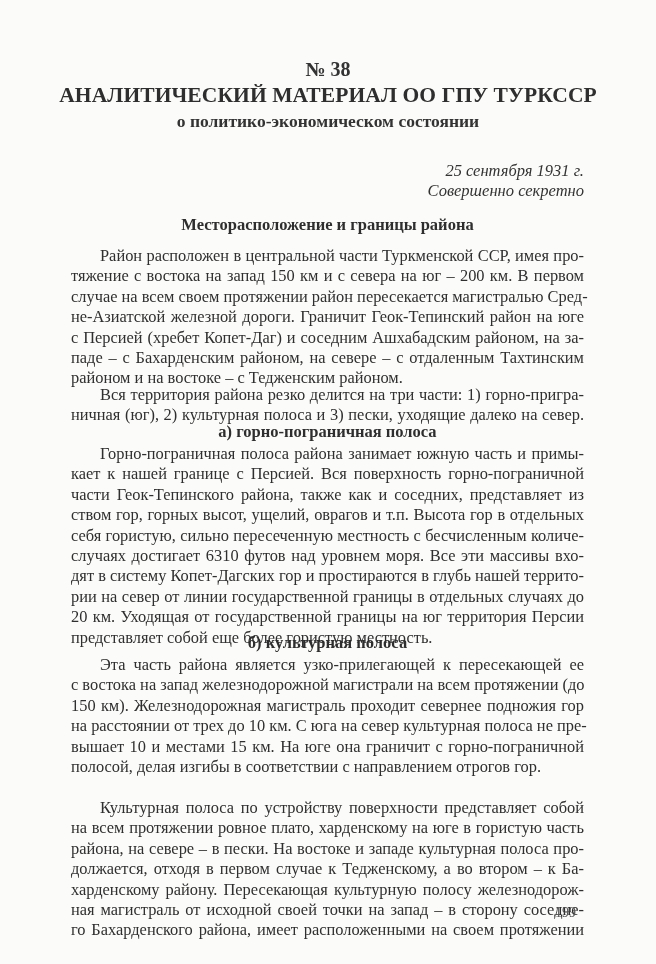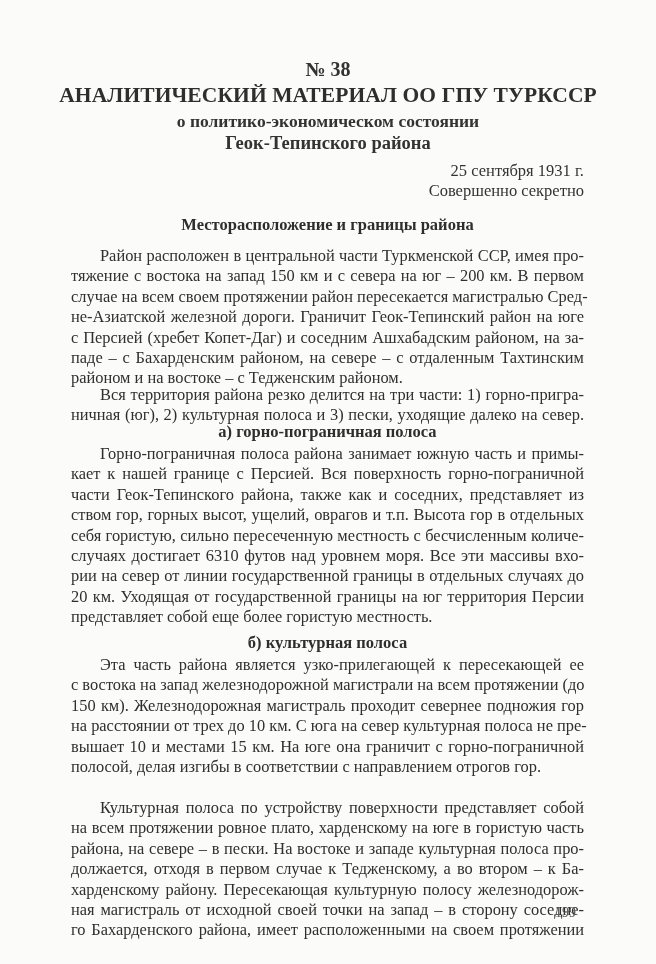--- a/index.html
+++ b/index.html
@@ -9,21 +9,21 @@
     position: relative; overflow: hidden;
     font-family: "Liberation Serif", "DejaVu Serif", serif;
     color: #2a2a2a;
   }
   .page { position: absolute; left: 0; top: 0; width: 656px; height: 698px; }
   .center { position: absolute; left: 0; width: 656px; text-align: center; white-space: nowrap; }
   .num { top: 58px; font-size: 20px; font-weight: bold; color: #333; }
   .title { top: 83px; font-size: 21.5px; font-weight: bold; color: #2e2e2e; letter-spacing: 0.1px; }
   .sub1 { top: 111px; font-size: 17.5px; font-weight: bold; color: #333; }
   .sub2 { top: 133px; font-size: 18.5px; font-weight: bold; color: #333; }
-  .right { position: absolute; right: 72px; text-align: right; font-size: 16.5px; white-space: nowrap; color: #333; }
+  .right { position: absolute; right: 72px; text-align: right; font-size: 16.5px; white-space: nowrap; color: #333; font-style: italic; }
   .date { top: 161px; }
   .secret { top: 181px; margin-left: 36px; }
   .heading { position: absolute; left: 71px; width: 513px; text-align: center; font-weight: bold; font-size: 16.5px; color: #2e2e2e; white-space: nowrap; }
   .h-main { top: 215px; }
   .h-a { top: 422px; }
   .h-b { top: 633px; }
   .body-block { position: absolute; left: 71px; width: 513px; }
   .line {
     display: block; height: 20.4px; line-height: 20.4px;
     font-size: 16.4px; white-space: nowrap;
@@ -39,21 +39,20 @@
   .p5 { top: 757px; margin-top: 41px; }
   .pagenum { position: absolute; top: 905px; left: 555px; font-size: 14px; color: #555; }
 </style>
 </head>
 <body>
 
 <div class="page">
   <div class="center num">№ 38</div>
   <div class="center title">АНАЛИТИЧЕСКИЙ МАТЕРИАЛ ОО ГПУ ТУРКССР</div>
   <div class="center sub1">о политико-экономическом состоянии</div>
-  <div class="center sub2">Геок-Тепинского района</div>
 
   <div class="right date">25 сентября 1931 г.</div>
   <div class="right secret">Совершенно секретно</div>
 
   <div class="heading h-main">Месторасположение и границы района</div>
 
   <div class="body-block p1">
     <span class="line indent">Район расположен в центральной части Туркменской ССР, имея про-</span>
     <span class="line">тяжение с востока на запад 150 км и с севера на юг – 200 км. В первом</span>
     <span class="line">случае на всем своем протяжении район пересекается магистралью Сред-</span>
@@ -70,20 +69,21 @@
 
   <div class="heading h-a">а) горно-пограничная полоса</div>
 
   <div class="body-block p3">
     <span class="line indent">Горно-пограничная полоса района занимает южную часть и примы-</span>
     <span class="line">кает к нашей границе с Персией. Вся поверхность горно-пограничной</span>
     <span class="line">части Геок-Тепинского района, также как и соседних, представляет из</span>
     <span class="line">ством гор, горных высот, ущелий, оврагов и т.п. Высота гор в отдельных</span>
     <span class="line">себя гористую, сильно пересеченную местность с бесчисленным количе-</span>
     <span class="line">случаях достигает 6310 футов над уровнем моря. Все эти массивы вхо-</span>
+    <span class="line">дят в систему Копет-Дагских гор и простираются в глубь нашей террито-</span>
     <span class="line">рии на север от линии государственной границы в отдельных случаях до</span>
     <span class="line">20 км. Уходящая от государственной границы на юг территория Персии</span>
     <span class="line last">представляет собой еще более гористую местность.</span>
   </div>
 
   <div class="heading h-b">б) культурная полоса</div>
 
   <div class="body-block p4">
     <span class="line indent">Эта часть района является узко-прилегающей к пересекающей ее</span>
     <span class="line">с востока на запад железнодорожной магистрали на всем протяжении (до</span>

